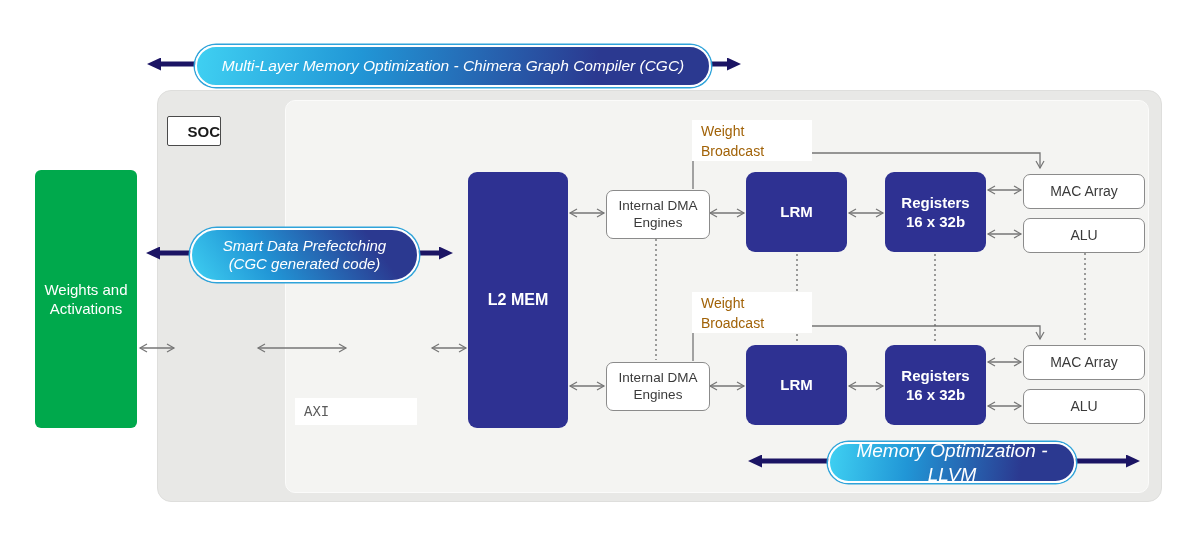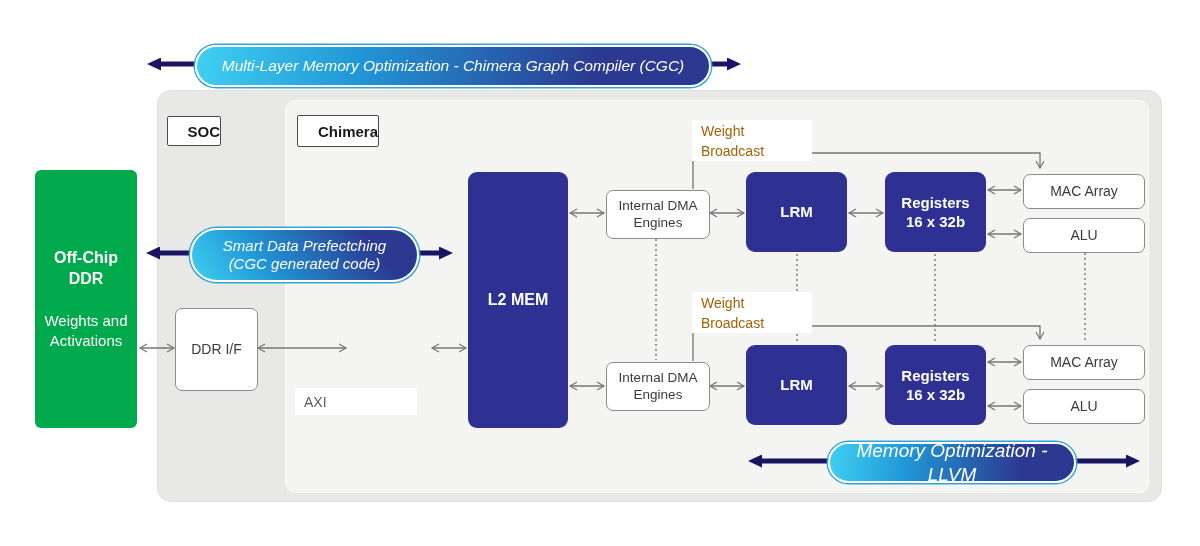--- a/index.html
+++ b/index.html
@@ -101,33 +101,26 @@
       <line x1="192" y1="253" x2="159" y2="253" marker-end="url(#nv)"></line>
       <line x1="413" y1="253" x2="440" y2="253" marker-end="url(#nv)"></line>
       <line x1="829" y1="461" x2="761" y2="461" marker-end="url(#nv)"></line>
       <line x1="1071" y1="461" x2="1127" y2="461" marker-end="url(#nv)"></line>
     </g>
   </svg>
 
   <div class="tag-box" style="left:167px;top:116px;width:52px;height:28px;">
     <span>SOC</span>
   </div>
-  <div class="tag-box" style="left:297px;top:115px;width:80px;height:30px;">
-    <span>Chimera</span>
-  </div>
 
   <div class="green-box" style="left:35px;top:170px;width:102px;height:258px;">
-    <div class="title">Off-Chip DDR</div>
     <div class="subtitle">Weights and Activations</div>
   </div>
 
-  <div class="box-white z3" style="left:175px;top:308px;width:81px;height:81px;">
-    <span>DDR I/F</span>
-  </div>
-  <div class="axi-label" style="left:295px;top:388px;width:122px;height:27px;">
+  <div class="axi-label" style="left:295px;top:398px;width:122px;height:27px;font-family:Liberation Mono, monospace;">
     <span>AXI</span>
   </div>
 
   <div class="box-indigo" style="left:468px;top:172px;width:100px;height:256px;font-size:16px;align-items:center;">
     <span>L2 MEM</span>
   </div>
 
   <div class="box-white z3" style="left:606px;top:190px;width:102px;height:47px;font-size:13.5px;">
     <span class="preline">Internal DMA
 Engines</span>

